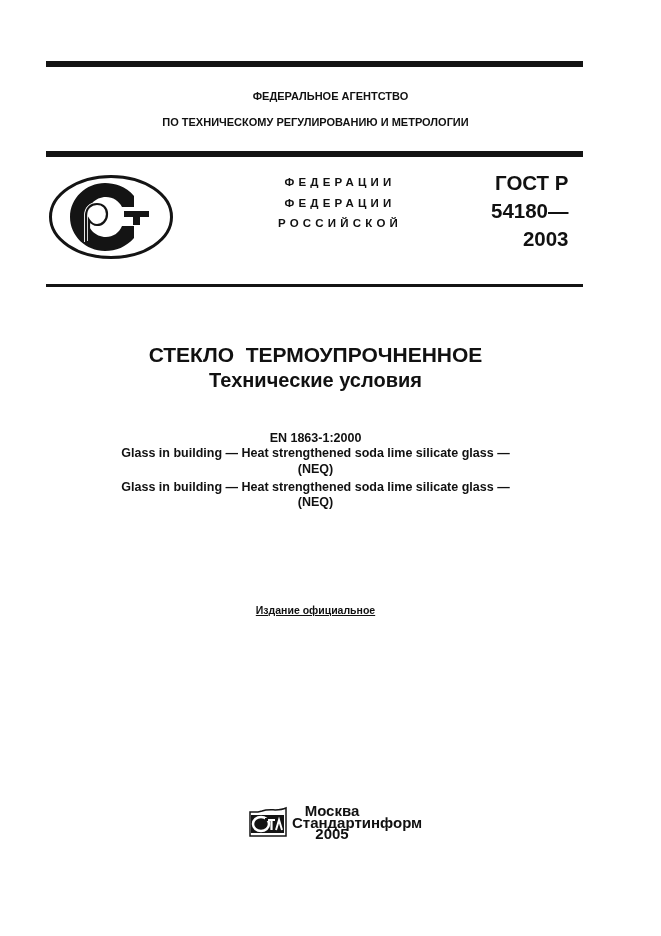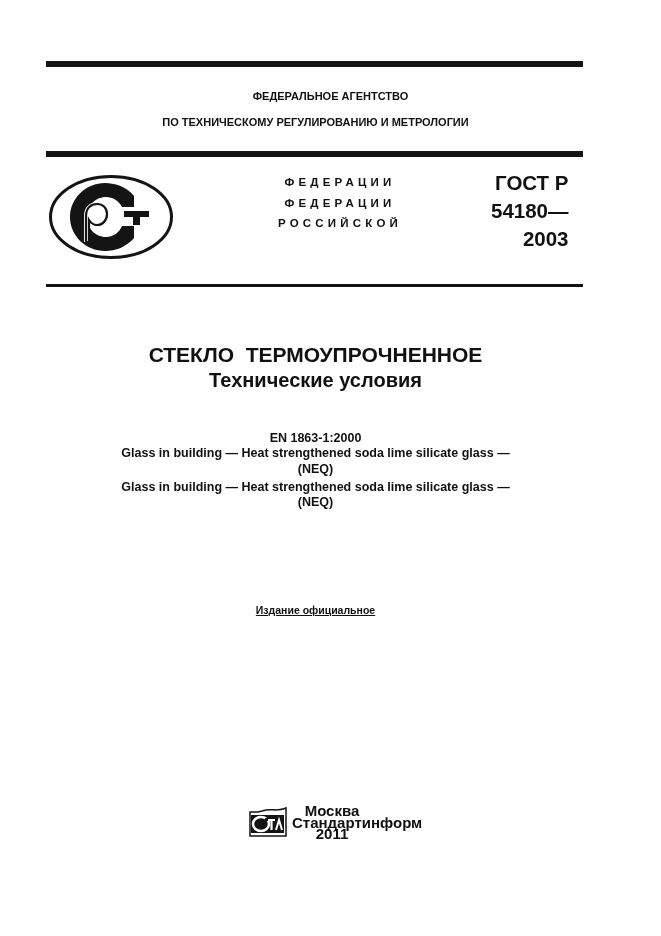--- a/index.html
+++ b/index.html
@@ -82,14 +82,14 @@
     <rect x="3" y="9" width="33" height="18" fill="#141414"></rect>
     <ellipse cx="13" cy="18" rx="8" ry="7" fill="none" stroke="#fff" stroke-width="2.5"></ellipse>
     <rect x="17" y="12" width="6" height="3" fill="#141414"></rect>
     <path d="M20 14 L27 14 M23.5 14 L23.5 24" stroke="#fff" stroke-width="2.2"></path>
     <path d="M28 24 L31 14 L34 24" fill="none" stroke="#fff" stroke-width="2"></path>
   </svg>
 </div>
 <div id="pub-text" class="abs center b">
   <div>Москва</div>
   <div>Стандартинформ</div>
-  <div>2011</div>
+  <div>2005</div>
 </div>
 
 </body></html>

